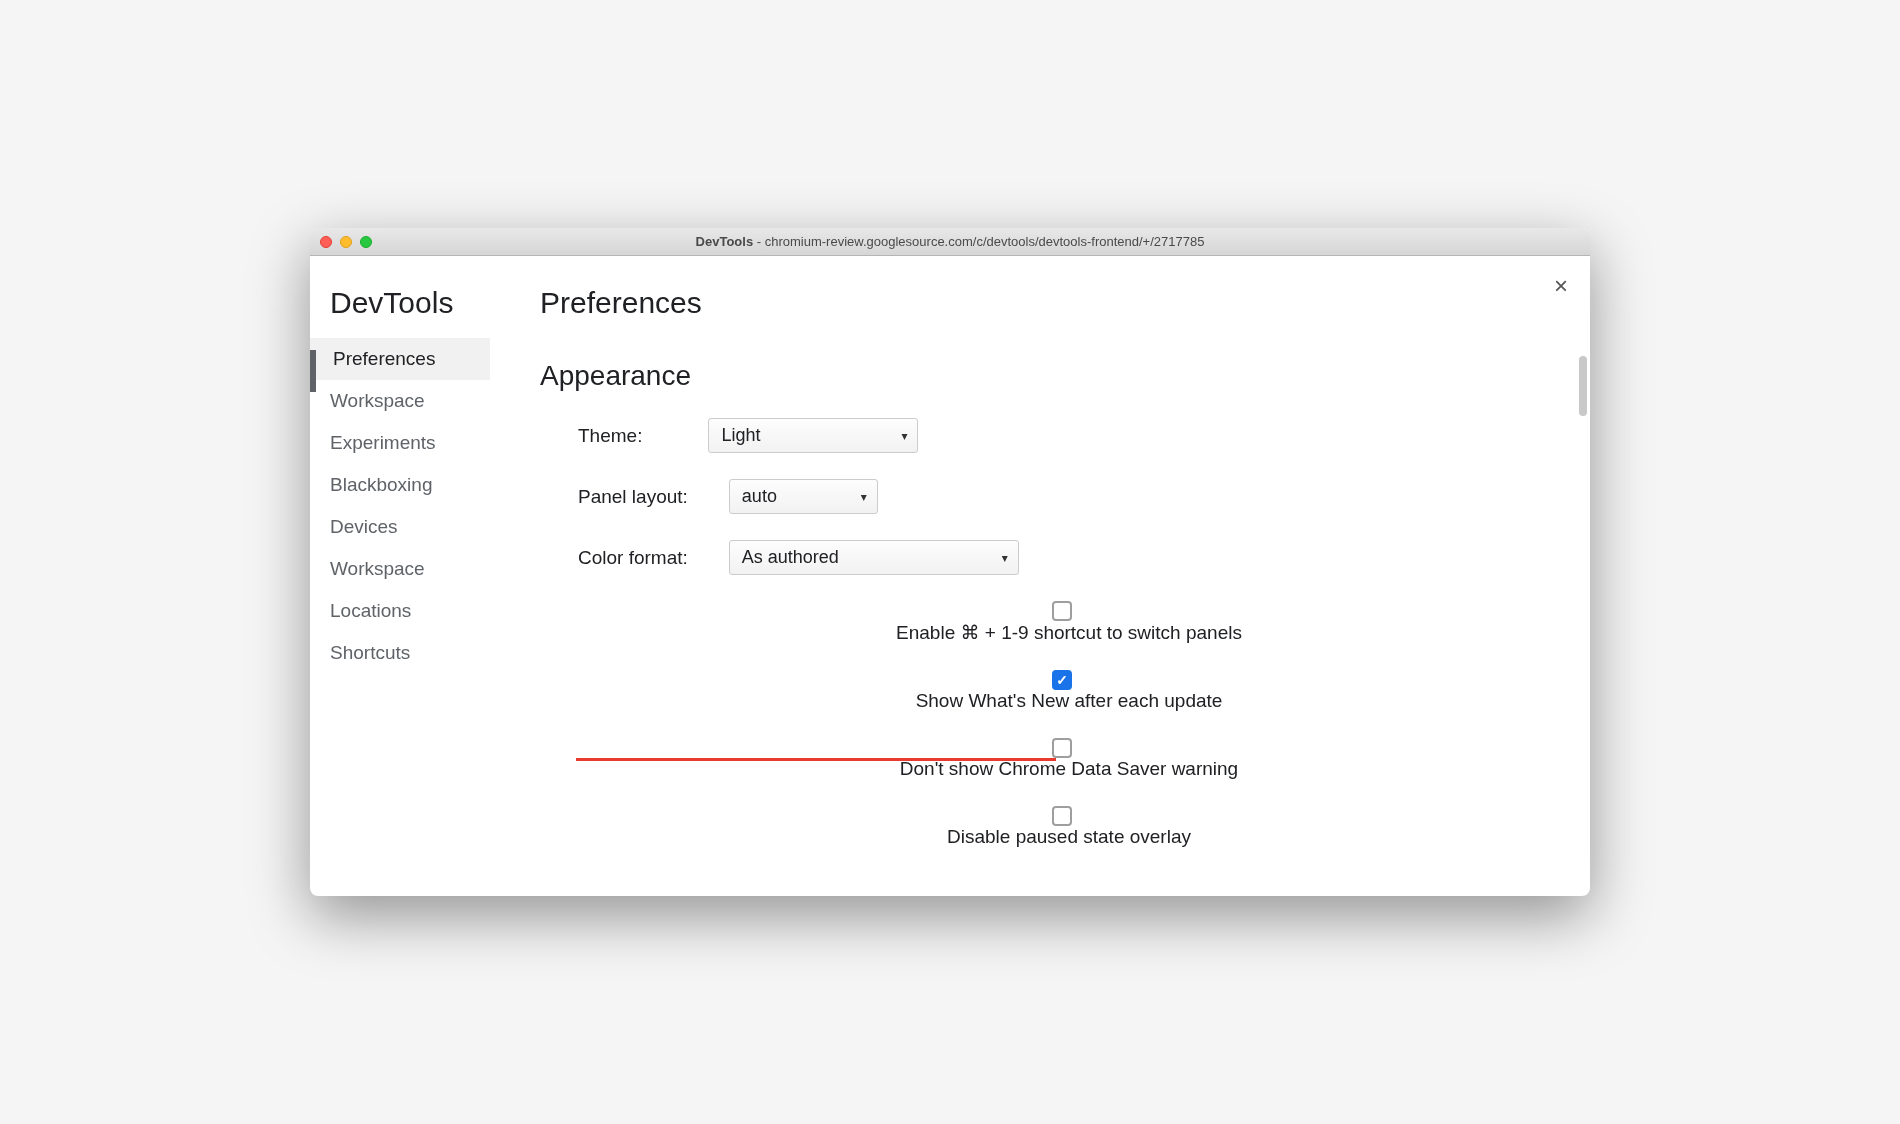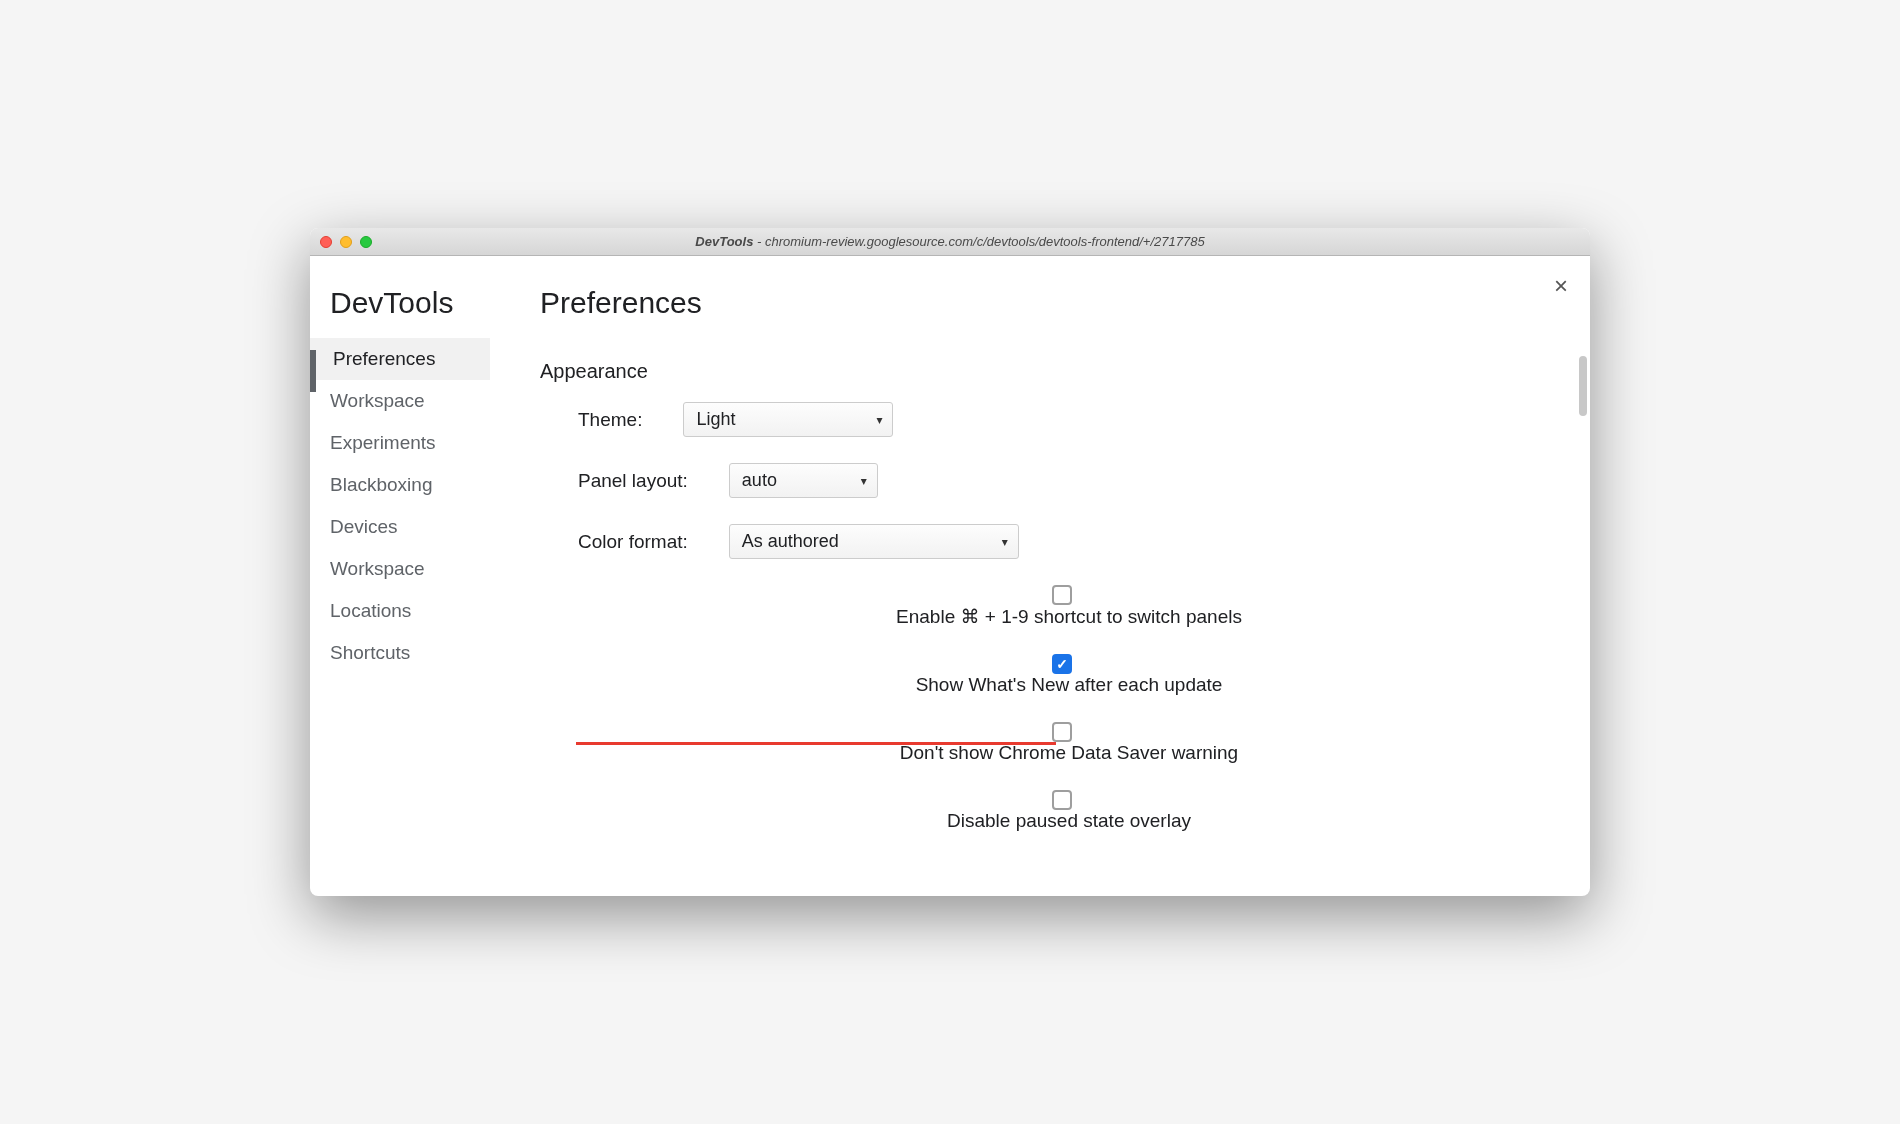--- a/index.html
+++ b/index.html
@@ -24,21 +24,20 @@
       overflow: hidden;
     }
     .titlebar {
       height: 28px;
       background: linear-gradient(#e8e8e8, #d6d6d6);
       border-bottom: 1px solid #b5b5b5;
       display: flex;
       align-items: center;
       padding: 0 10px;
       position: relative;
-      font-style: italic;
     }
     .traffic-lights {
       display: flex;
       gap: 8px;
       position: absolute;
       left: 10px;
     }
     .light {
       width: 12px;
       height: 12px;
@@ -108,24 +107,24 @@
       overflow-y: auto;
       position: relative;
     }
     .main-title {
       font-size: 30px;
       font-weight: 400;
       color: #202124;
       margin-bottom: 40px;
     }
     .section-title {
-      font-size: 20px;
-      font-weight: 400;
-      color: #202124;
-      margin-bottom: 19px;
+      font-size: 28px;
+      font-weight: 400;
+      color: #202124;
+      margin-bottom: 26px;
     }
     .form-group {
       display: flex;
       align-items: center;
       margin-bottom: 26px;
       padding-left: 38px;
       gap: 21px;
     }
     .form-label {
       font-size: 19px;
@@ -145,21 +144,21 @@
     }
     .select::after {
       content: "▾";
       position: absolute;
       right: 10px;
       top: 50%;
       transform: translateY(-50%);
       font-size: 12px;
       color: #333;
     }
-    .select.theme { width: 210px; }
+    .select.theme { width: 210px; margin-left: 25px; }
     .select.panel { width: 149px; }
     .select.color { width: 290px; }
     .checkbox-row {
       display: flex;
       align-items: center;
       padding-left: 38px;
       margin-bottom: 26px;
       position: relative;
       flex-direction: column;
     }

